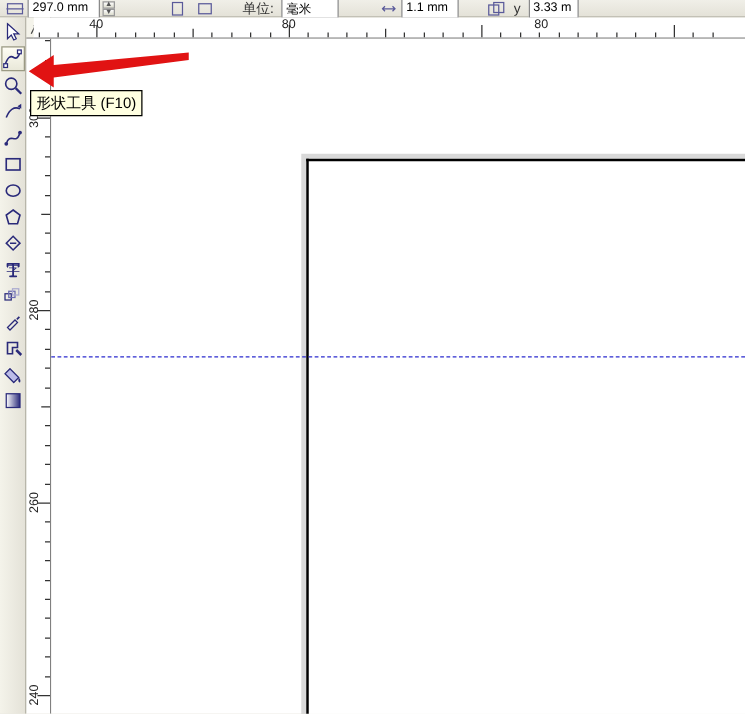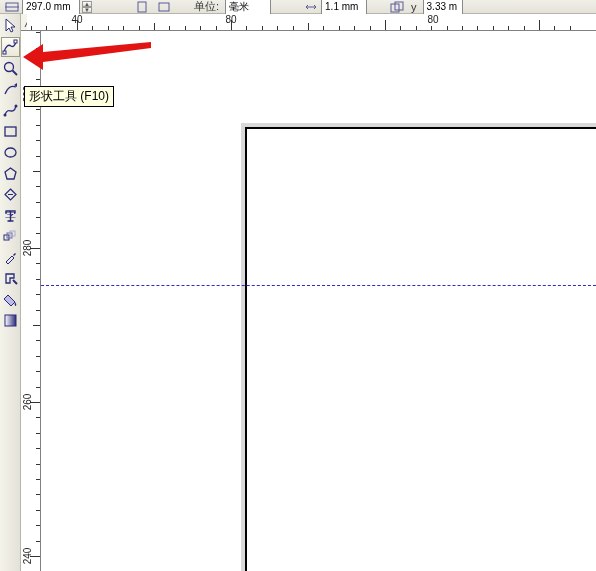--- a/index.html
+++ b/index.html
@@ -83,21 +83,21 @@
   margin: 0 0 1px 0;
   position: relative;
 }
 .tool.active {
   background: linear-gradient(#fefdf4,#e9e8d9);
   border: 1px solid #9b9a84;
 }
 .tool svg { display:block; }
 .tooltip {
   position: absolute;
-  left: 24px; top: 86px;
+  left: 24px; top: 72px;
   background: #ffffe1;
   border: 1px solid #000;
   padding: 1px 4px;
   font-size: 12px;
   white-space: nowrap;
   z-index: 50;
   text-align: right;
 }
 .canvas-area {
   position: absolute;

